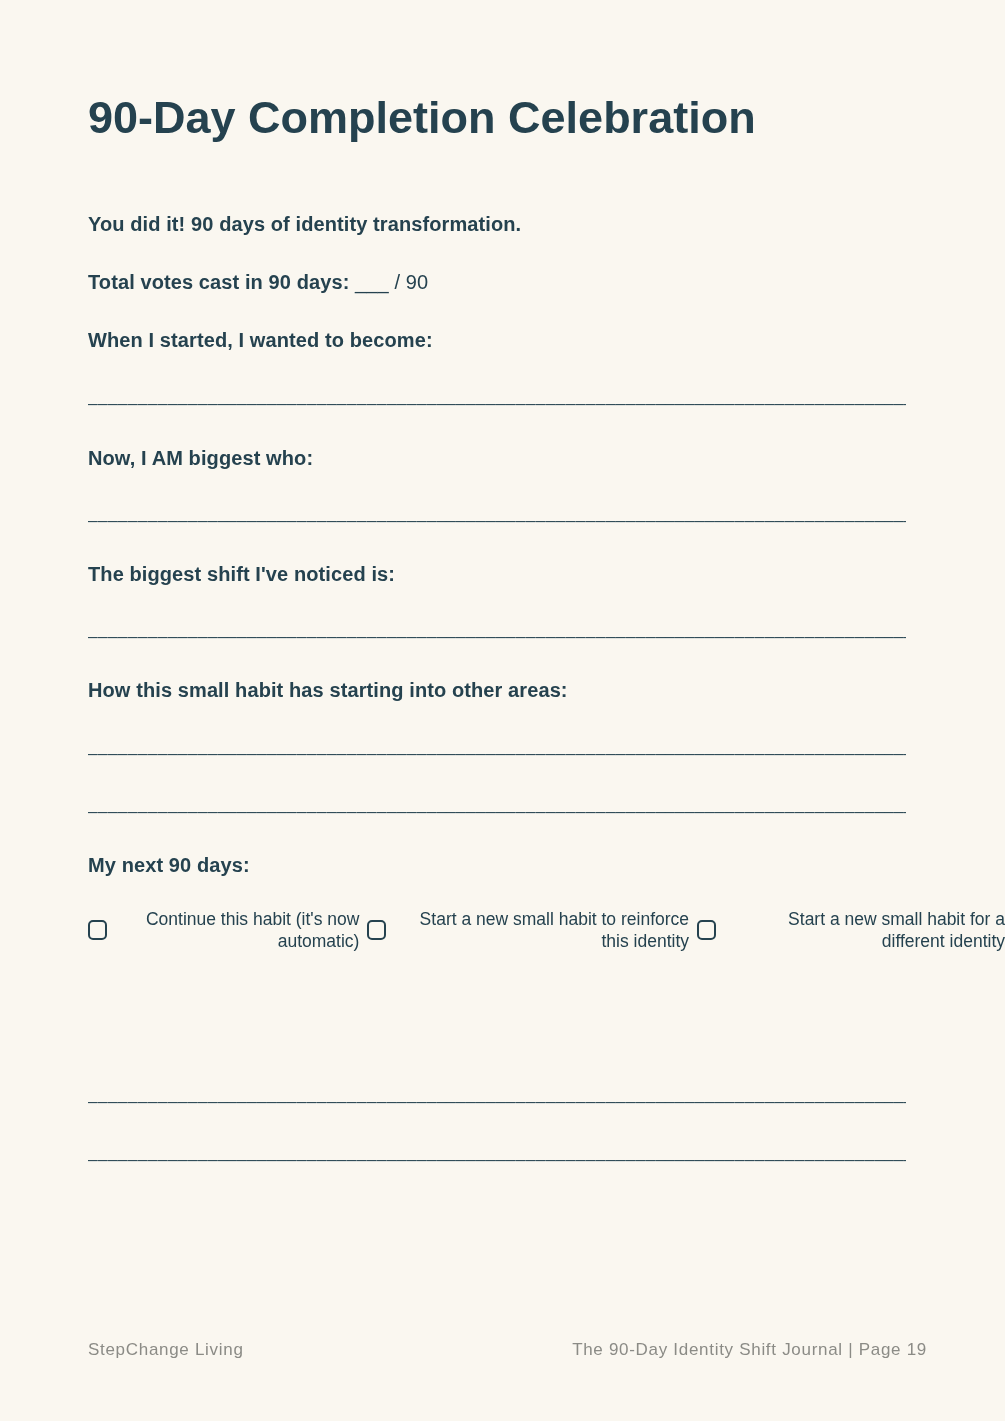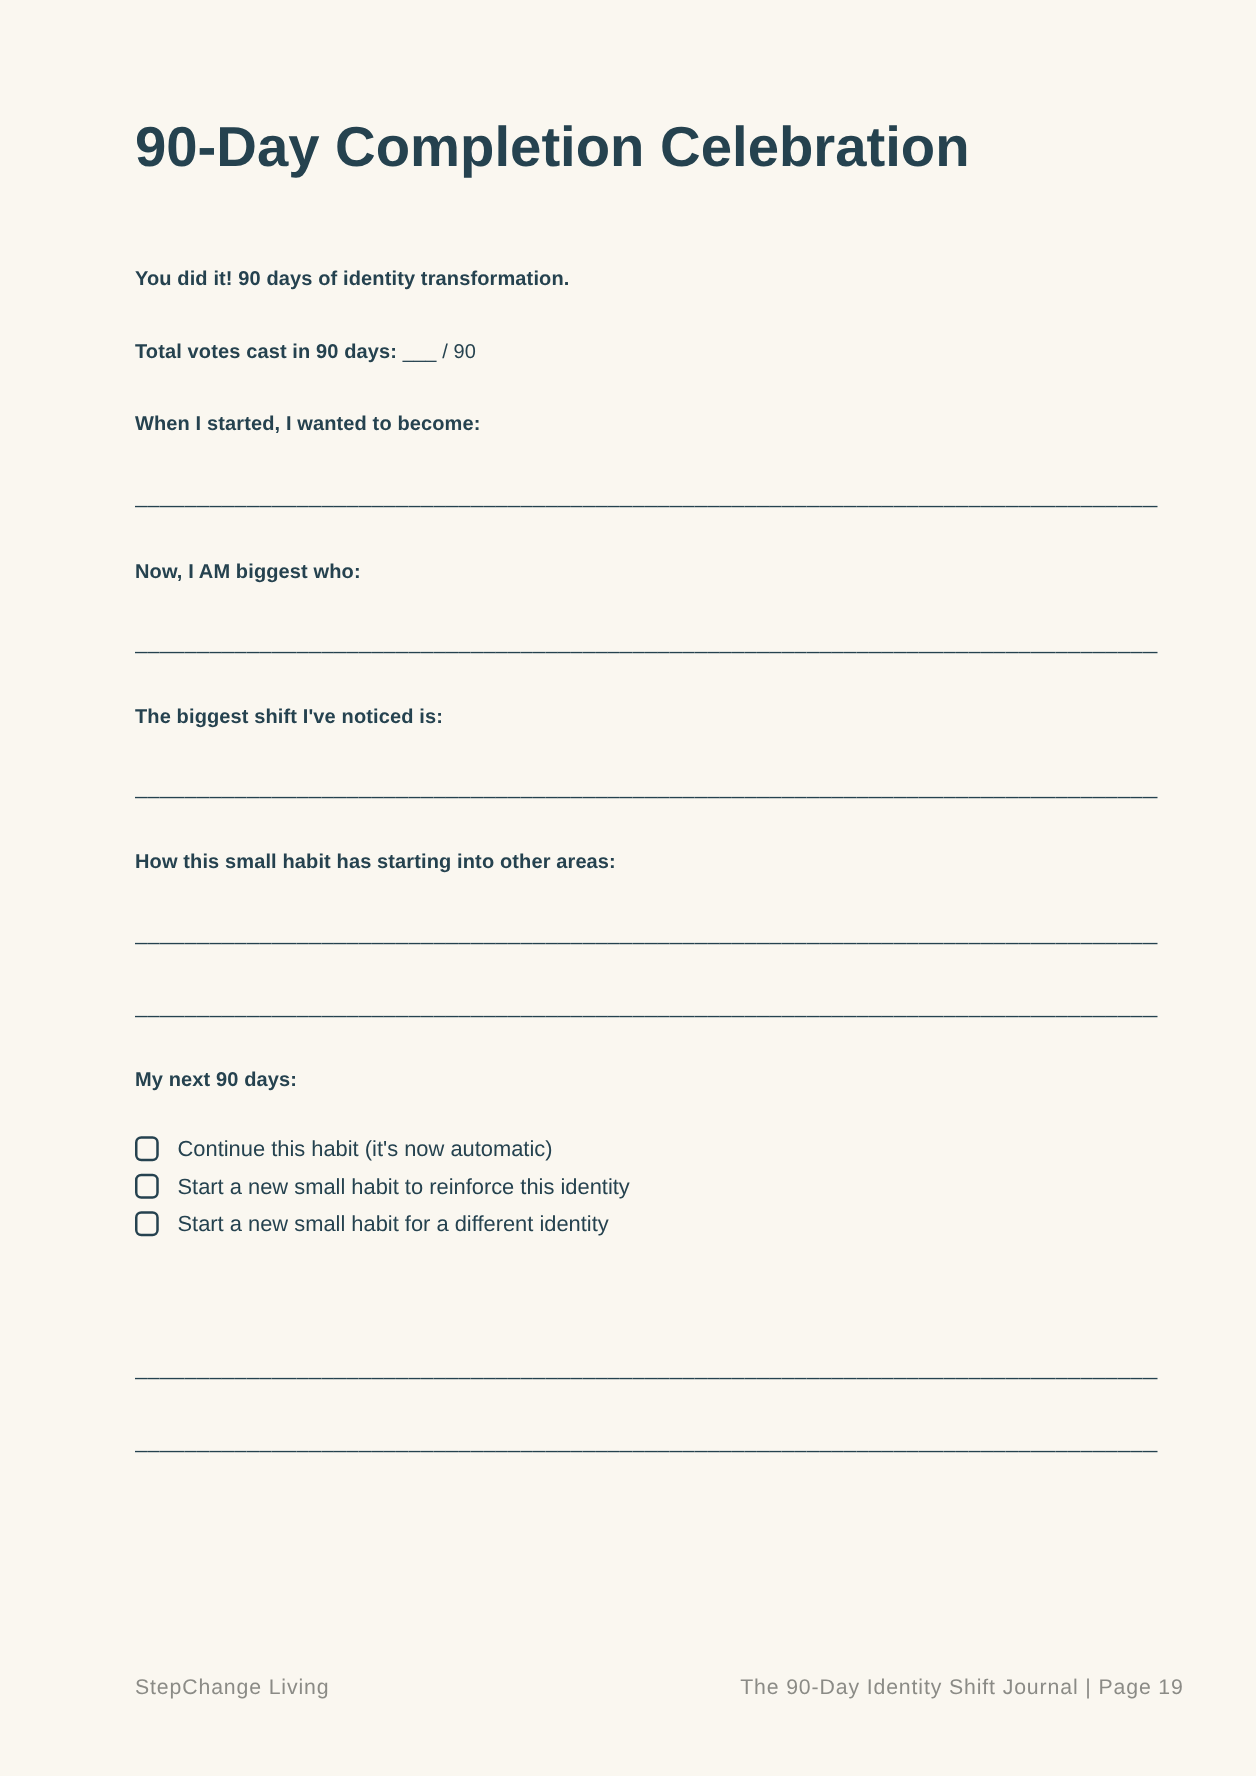--- a/index.html
+++ b/index.html
@@ -11,31 +11,31 @@
   html,body{background:var(--background);}
   body{font-family:"Liberation Sans","DejaVu Sans",sans-serif;}
   .page{
     position:relative;
     width:1005px;
     height:1421px;
     background:var(--background);
     overflow:hidden;
     margin:0 auto;
   }
-  .abs{position:absolute;left:88px;color:var(--ink);margin-left:20px;}
+  .abs{position:absolute;left:88px;color:var(--ink);}
   .title{
     top:92px;
     font-size:45px;
     font-weight:bold;
     letter-spacing:0px;
     line-height:1.15;
     color:var(--ink);
   }
   .label{
-    font-size:16px;
+    font-size:20px;
     font-weight:bold;
     line-height:24px;
     letter-spacing:0.1px;
     text-align:right;
   }
   .intro{top:212px;}
   .total-votes{top:270px;}
   .total-votes .blank-value{font-weight:normal;}
   .s1-label{top:328px;}
   .s2-label{top:446px;}
@@ -53,21 +53,21 @@
     letter-spacing:0.5px;
     font-weight:normal;
   }
   .l1{top:384px;}
   .l2{top:501px;}
   .l3{top:617px;}
   .l4{top:734px;}
   .l5{top:792px;}
   .l6{top:1082px;}
   .l7{top:1140px;}
-  .checkbox-group{top:908px;display:flex;flex-direction:column;gap:8px;text-align:right;}
+  .checkbox-group{top:908px;display:flex;flex-direction:row;gap:8px;text-align:right;}
   .checkbox-row{display:flex;align-items:center;}
   .checkbox{
     width:19px;height:20px;
     border:2.5px solid var(--ink);
     border-radius:5px;
     background:transparent;
     flex:0 0 auto;
   }
   .checkbox-label{
     margin-left:15px;

